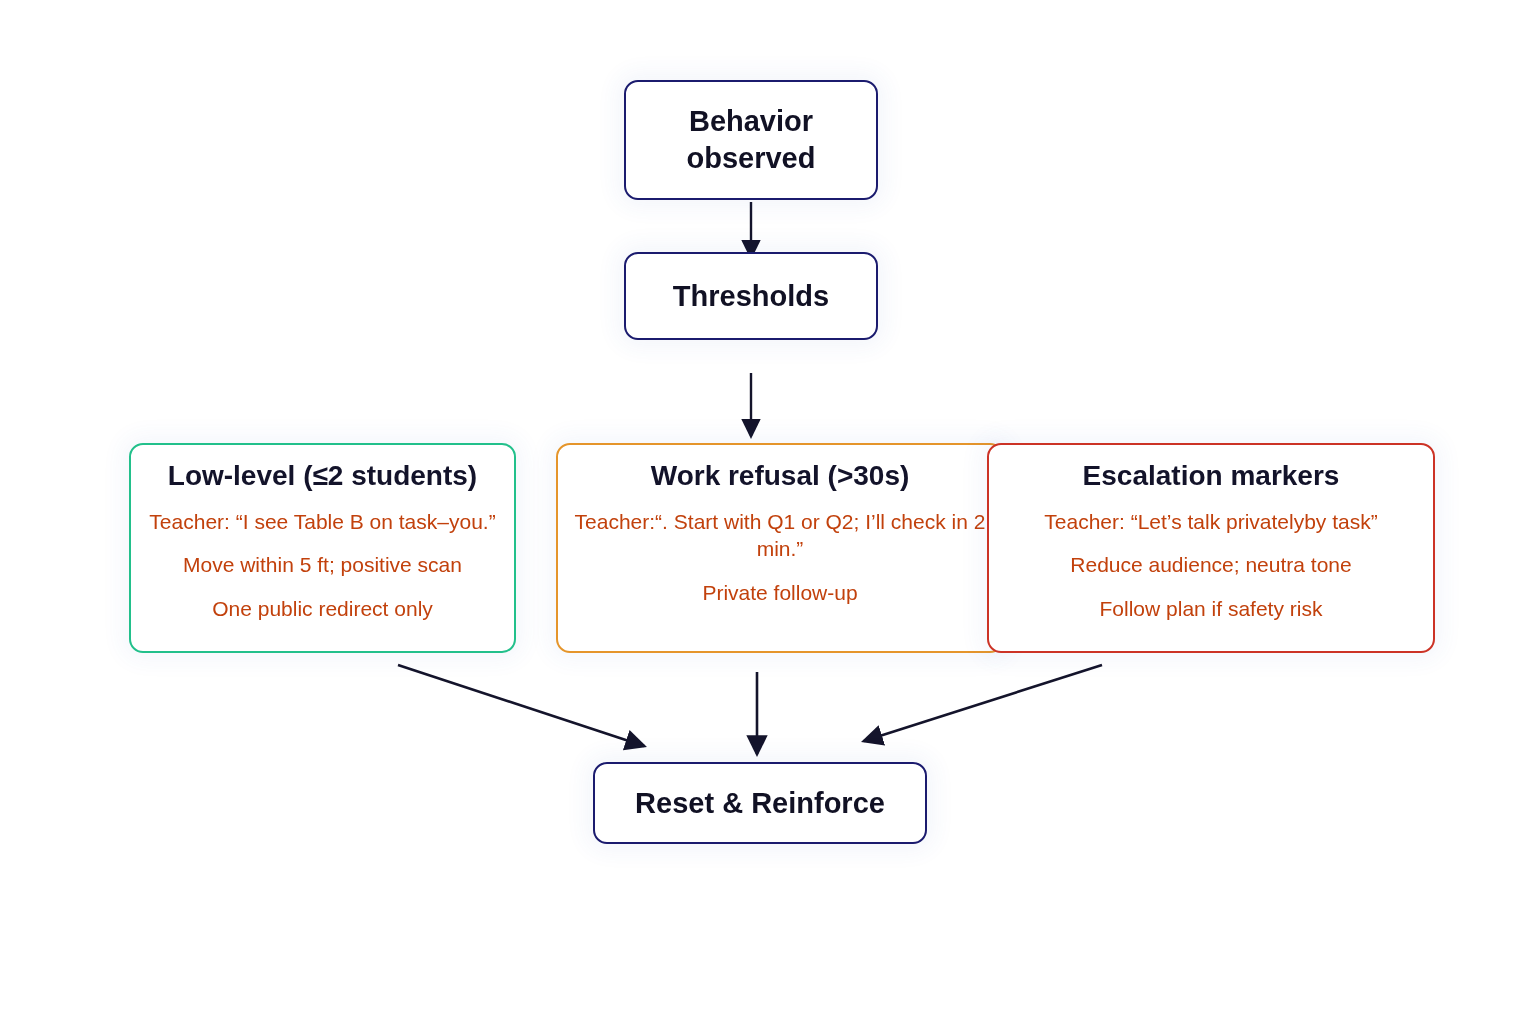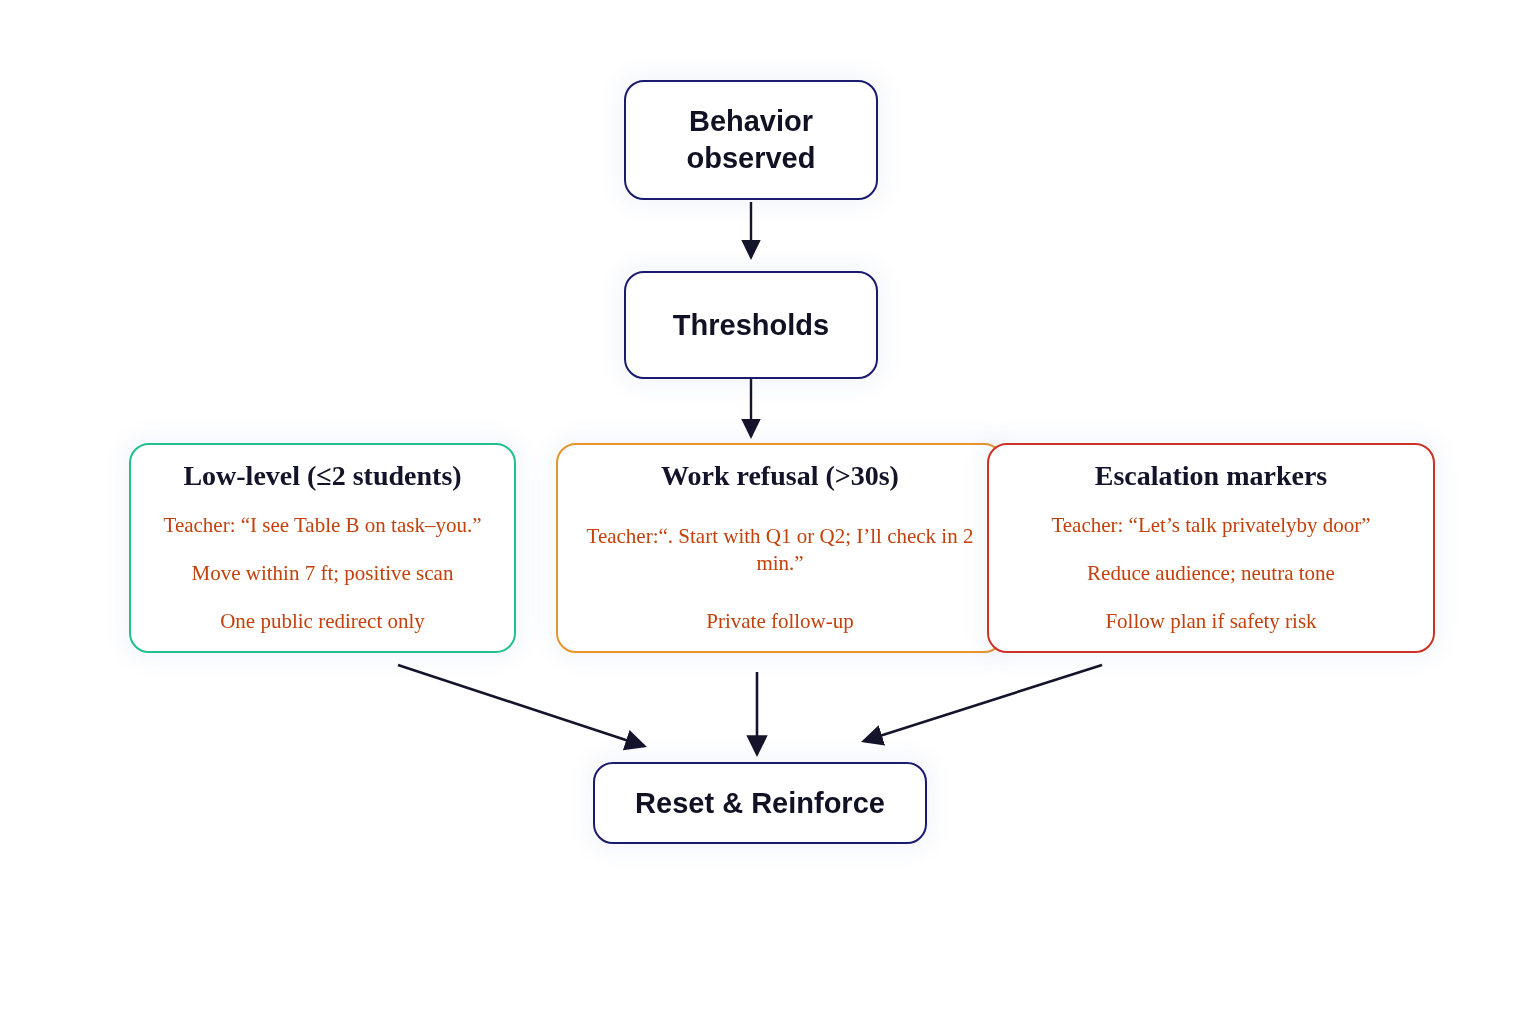--- a/index.html
+++ b/index.html
@@ -27,39 +27,38 @@
     top: 0;
     width: 1536px;
     height: 1024px;
     pointer-events: none;
   }
 
   .node {
     position: absolute;
     box-sizing: border-box;
     background: #ffffff;
-    border-radius: 20px;
+    border-radius: 14px;
     display: flex;
     flex-direction: column;
     align-items: center;
     justify-content: center;
     text-align: center;
   }
 
   .node-plain {
     border: 2px solid var(--stroke, #1b1b6e);
     box-shadow: 0 0 22px 8px rgba(60, 90, 190, 0.055);
   }
 
   .node-cat {
     border: 2px solid var(--stroke);
     box-shadow: 0 0 22px 8px rgba(60, 90, 190, 0.05);
     padding: 14px 16px 16px;
-    justify-content: space-between;
-    font-family: Liberation Serif, serif;
+    justify-content: flex-start;
   }
 
   .node-title-lg {
     font-size: 29px;
     font-weight: 700;
     line-height: 1.26;
     color: #111124;
   }
 
   .node-title-mid {
@@ -84,21 +83,21 @@
     margin: 0 0 16px;
     color: #c2410c;
     max-width: 100%;
   }
   .cat-line:last-child {
     margin-bottom: 0;
   }
 
   
   #node-behavior   { left: 624px;  top: 80px;  width: 254px; height: 120px; }
-  #node-thresholds { left: 624px;  top: 271px; width: 254px; height: 108px; }
+  #node-thresholds { left: 624px;  top: 252px; width: 254px; height: 88px; }
   #node-low        { left: 129px;  top: 443px; width: 387px; height: 210px; --stroke: #22c08b; }
   #node-refusal    { left: 556px;  top: 443px; width: 448px; height: 210px; --stroke: #e5952b; }
   #node-escalation { left: 987px;  top: 443px; width: 448px; height: 210px; --stroke: #cc3326; }
   #node-reset      { left: 593px;  top: 762px; width: 334px; height: 82px; }
 </style>
 </head>
 <body>
 
 <div id="canvas">
 
@@ -125,33 +124,33 @@
     <div class="node-title-lg">observed</div>
   </div>
 
   <div class="node node-plain" id="node-thresholds">
     <div class="node-title-lg">Thresholds</div>
   </div>
 
   <div class="node node-cat" id="node-low">
     <div class="cat-head">Low-level (≤2 students)</div>
     <div class="cat-line">Teacher: “I see Table B on task–you.”</div>
-    <div class="cat-line">Move within 7 ft; positive scan</div>
+    <div class="cat-line">Move within 5 ft; positive scan</div>
     <div class="cat-line">One public redirect only</div>
   </div>
 
   <div class="node node-cat" id="node-refusal">
     <div class="cat-head">Work refusal (&gt;30s)</div>
     <div class="cat-line">Teacher:“. Start with Q1 or Q2; I’ll check in 2 min.”</div>
     <div class="cat-line">Private follow-up</div>
   </div>
 
   <div class="node node-cat" id="node-escalation">
     <div class="cat-head">Escalation markers</div>
-    <div class="cat-line">Teacher: “Let’s talk privatelyby door”</div>
+    <div class="cat-line">Teacher: “Let’s talk privatelyby task”</div>
     <div class="cat-line">Reduce audience; neutra tone</div>
     <div class="cat-line">Follow plan if safety risk</div>
   </div>
 
   <div class="node node-plain" id="node-reset">
     <div class="node-title-mid">Reset &amp; Reinforce</div>
   </div>
 
 </div>
 

